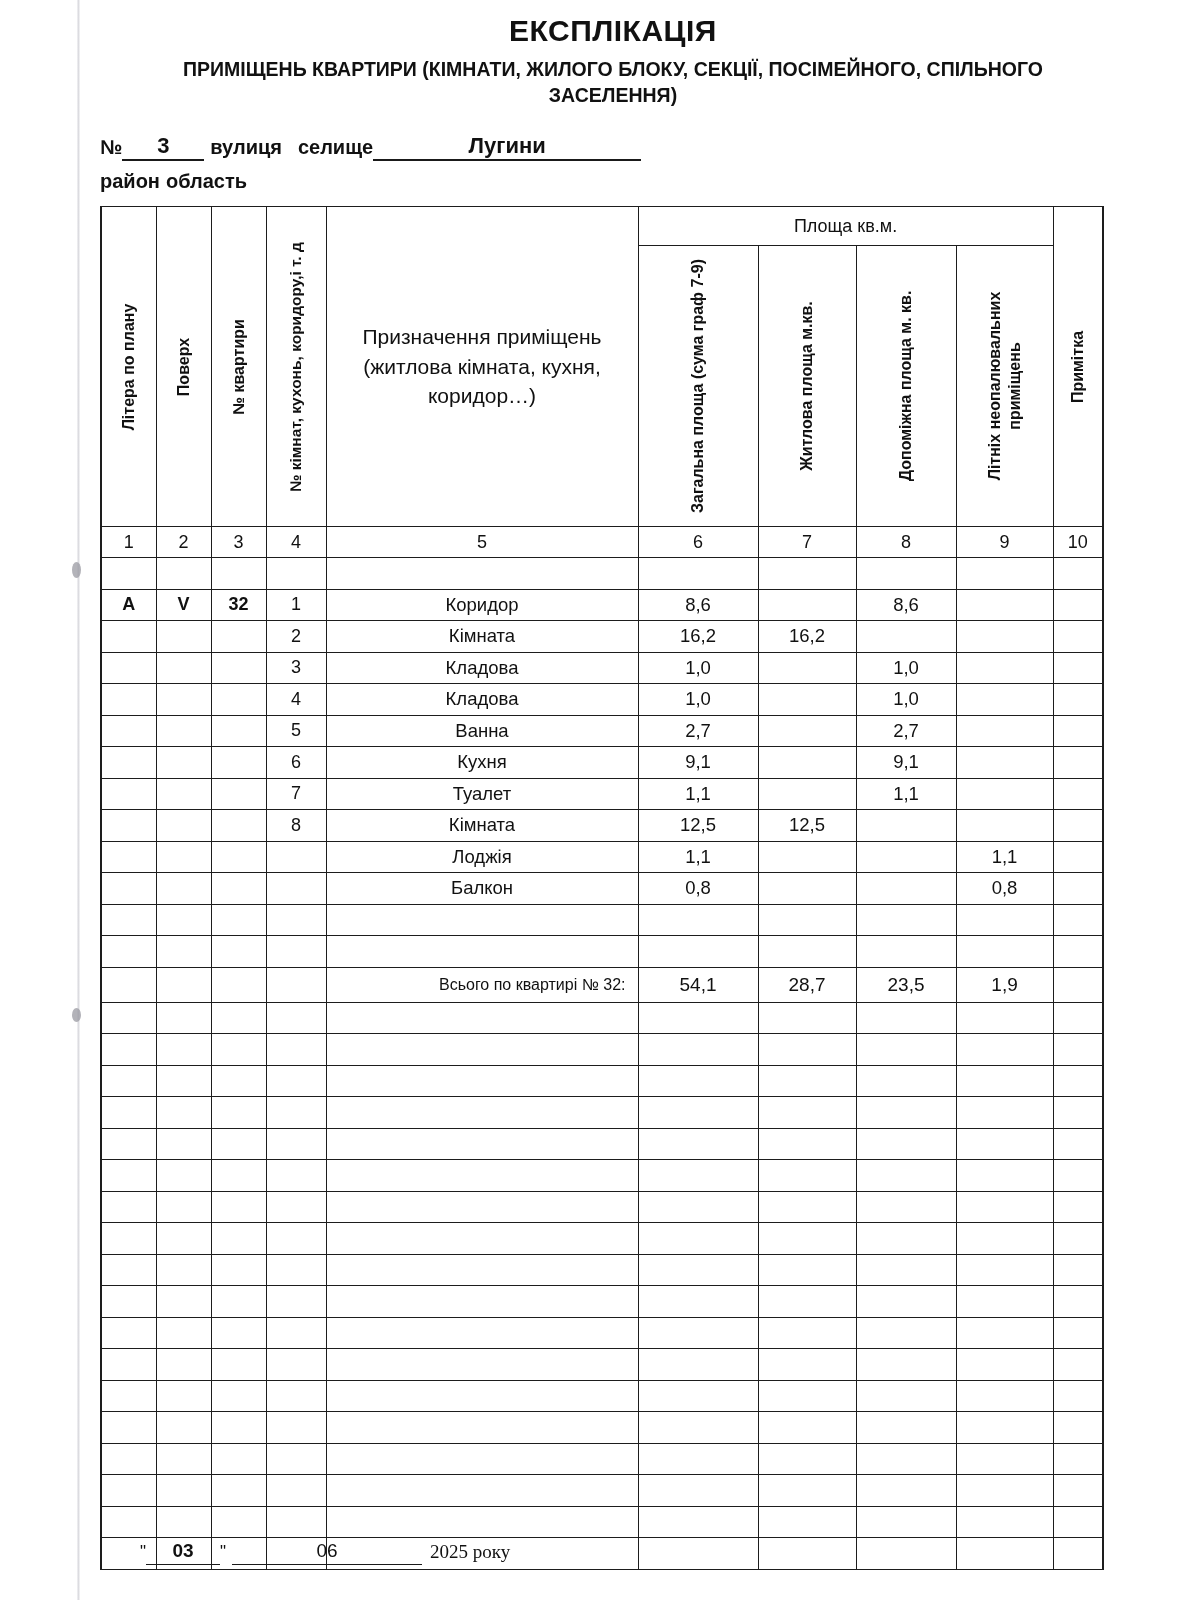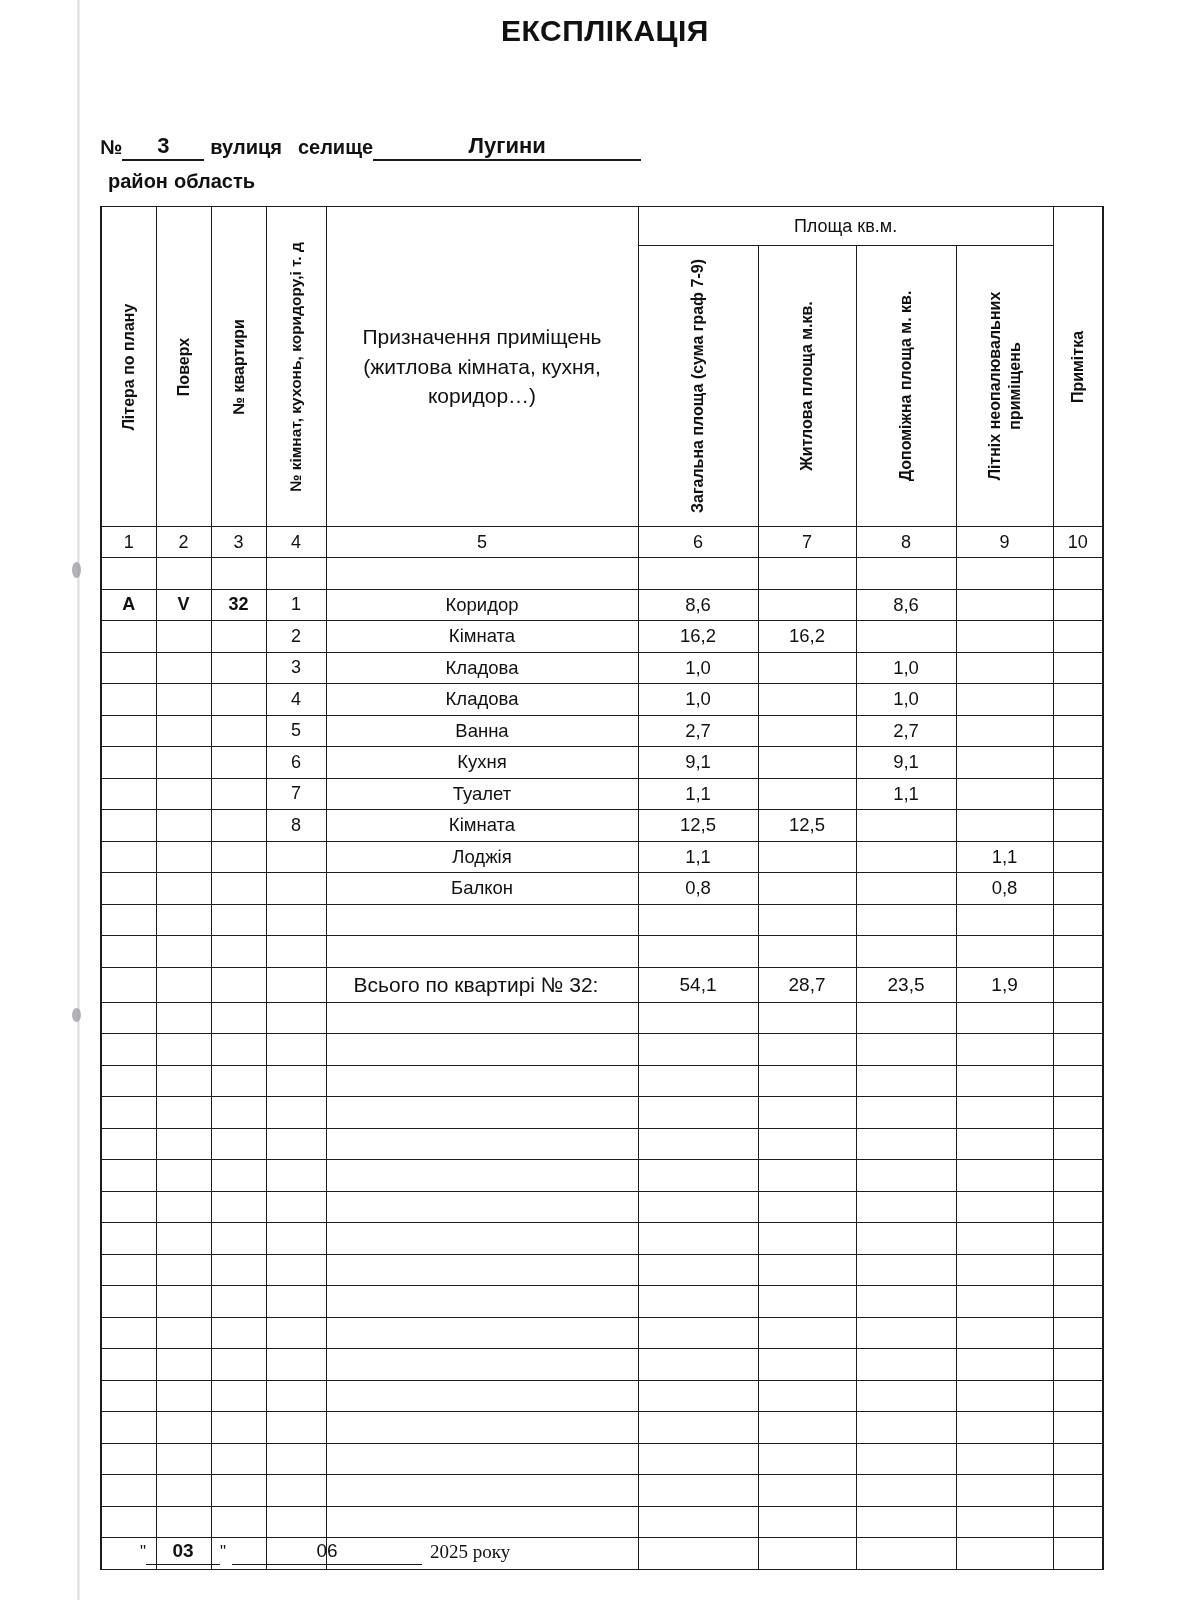--- a/index.html
+++ b/index.html
@@ -34,21 +34,21 @@
     border-radius: 50%;
     background: #9a9aa2;
     opacity: .75;
   }
   .punch.p1 { top: 562px; }
   .punch.p2 { top: 1008px; height: 14px; }
 
   
   .title-block {
     position: absolute;
-    left: 100px;
+    left: 108px;
     top: 14px;
     width: 1010px;
     text-align: center;
   }
   .doc-title {
     font-size: 30px;
     font-weight: bold;
     letter-spacing: .5px;
     line-height: 1.12;
   }
@@ -64,21 +64,21 @@
   .addr {
     position: absolute;
     left: 100px;
     width: 1010px;
     font-size: 21px;
     display: flex;
     align-items: flex-end;
     white-space: nowrap;
   }
   .addr.line1 { top: 134px; }
-  .addr.line2 { top: 170px; margin-left: 8px; }
+  .addr.line2 { top: 170px; }
   .addr .lbl {
     font-weight: bold;
     font-size: 20px;
     padding-bottom: 2px;
   }
   .addr .fill {
     border-bottom: 2px solid #1a1a1a;
     text-align: center;
     font-weight: bold;
     font-size: 22px;
@@ -170,21 +170,22 @@
     font-size: 18.5px;
   }
   .datarow td.idx { font-size: 18px; }
   .datarow td.code { font-size: 18px; font-weight: bold; }
   .datarow td.val { font-size: 18.5px; }
 
   .emptyrow td { height: 30.5px; }
 
   .totalrow td { height: 34px; font-weight: bold; }
   .totalrow td.name {
-    font-size: 21px;
+    font-size: 16px;
+    text-align: right;
     padding-right: 12px;
     margin-top: 14px;
   }
   .totalrow td.val { font-size: 19px; }
 
   .lastrow td { border-bottom-width: 2.6px; }
 
   
   .footer {
     position: absolute;
@@ -209,20 +210,21 @@
 </style>
 </head>
 <body>
 
 <div class="scan-edge"></div>
 <div class="punch p1"></div>
 <div class="punch p2"></div>
 
 <div class="title-block">
   <div class="doc-title">ЕКСПЛІКАЦІЯ</div>
+  <div class="doc-subtitle">ПРИМІЩЕНЬ КВАРТИРИ (КІМНАТИ, ЖИЛОГО БЛОКУ, СЕКЦІЇ, ПОСІМЕЙНОГО, СПІЛЬНОГО ЗАСЕЛЕННЯ)</div>
 </div>
 
 <div class="addr line1">
   <span class="lbl">№</span>
   <span class="fill small">3</span>
   <span class="gap-s"></span>
   <span class="lbl">вулиця</span>
   <span class="gap"></span>
   <span class="gap-s"></span>
   <span class="lbl">селище</span>

